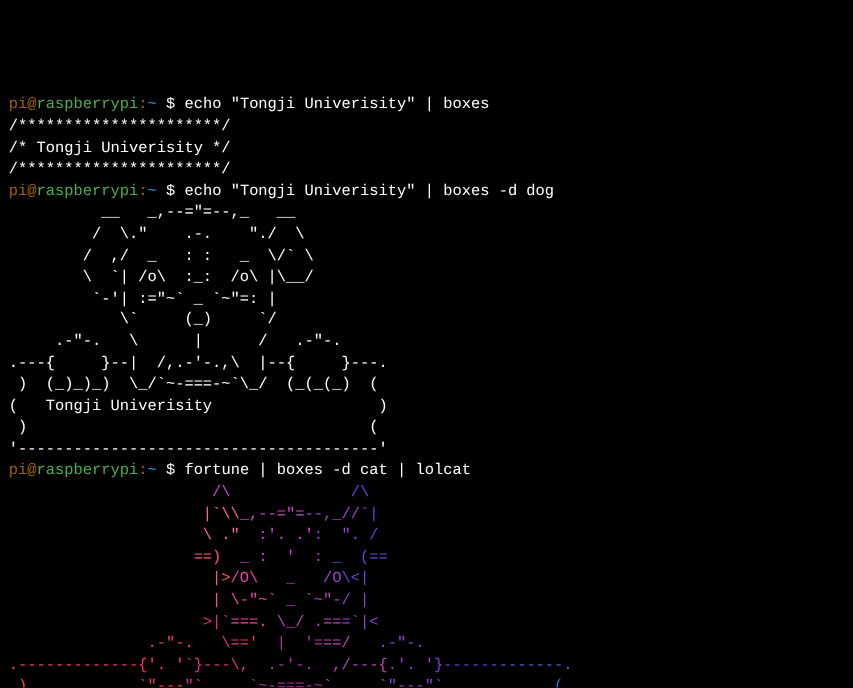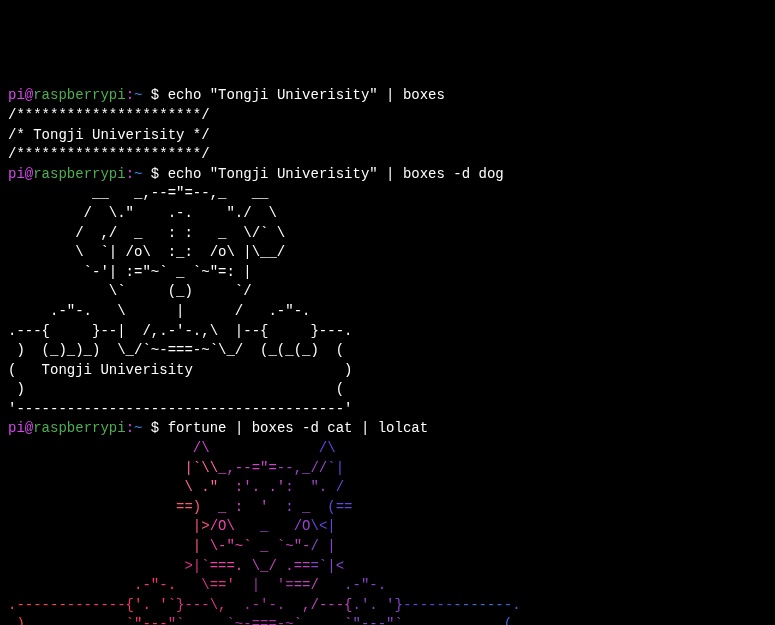--- a/index.html
+++ b/index.html
@@ -7,21 +7,21 @@
       background: #000;
       font-family: 'Courier New', monospace;
       font-size: 14px;
       line-height: 1.4;
       padding: 8px;
       width: 775px;
       height: 625px;
       overflow: hidden;
       white-space: pre;
     }
-    .prompt-user { color: #d946ef; }
+    .prompt-user { color: #a16207; }
     .prompt-host { color: #4CAF50; font-family: Liberation Mono, monospace; }
     .prompt-path { color: #2196F3; }
     .prompt-dollar { color: #fff; }
     .cmd { color: #fff; }
     .output { color: #fff; }
     .c1 { color: #ff4444; }
     .c2 { color: #ff6699; }
     .c3 { color: #cc44cc; }
     .c4 { color: #9944cc; }
     .c5 { color: #6644dd; }

